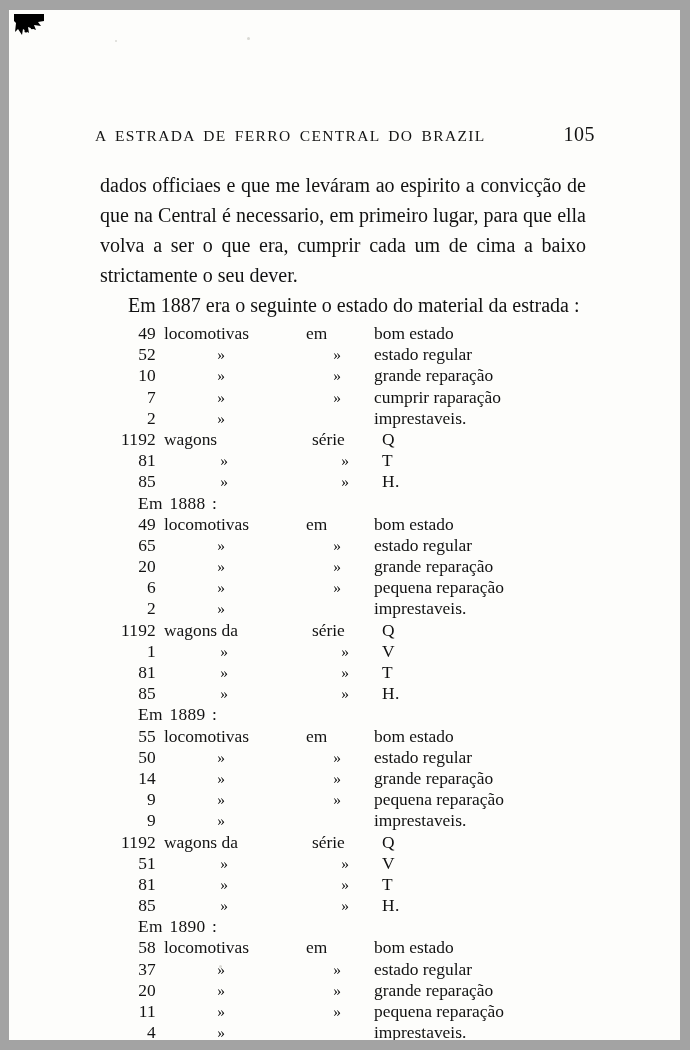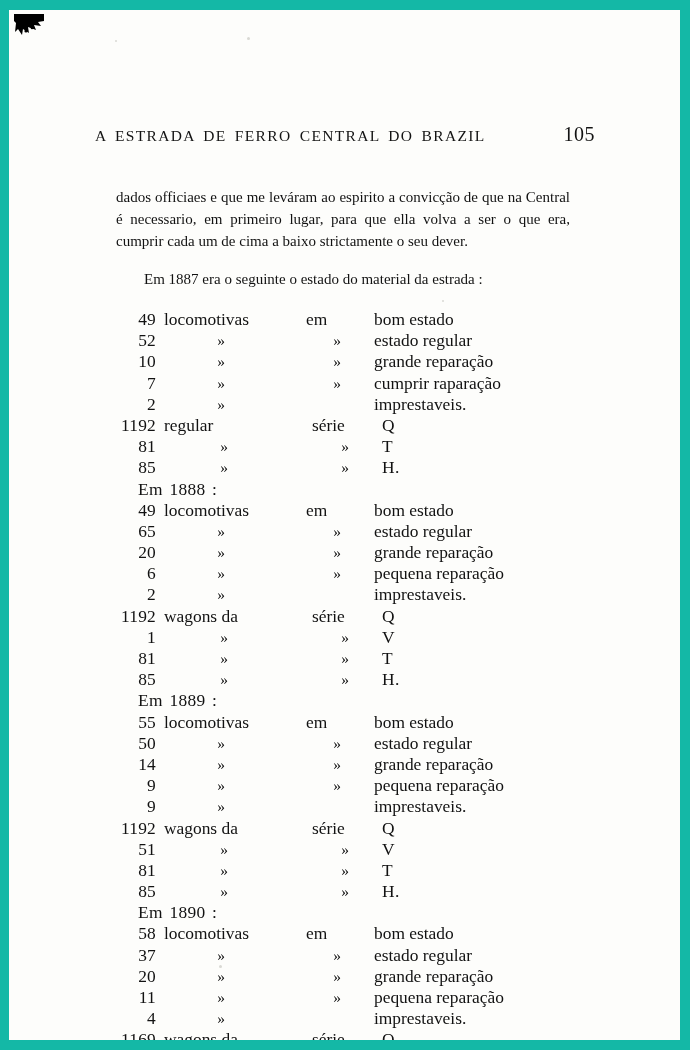--- a/index.html
+++ b/index.html
@@ -13,21 +13,21 @@
     overflow: hidden;
     font-family: "Liberation Serif", "DejaVu Serif", serif;
   }
 
   
   #scan-frame {
     position: absolute;
     left: 0; top: 0;
     width: 690px;
     height: 1050px;
-    background: #14b8a6;
+    background: #a3a3a3;
   }
 
   
   #page-sheet {
     position: absolute;
     left: 9px;
     top: 10px;
     width: 671px;
     height: 1030px;
     background: #fdfdfb;
@@ -81,23 +81,23 @@
   
   .textblock {
     position: absolute;
     left: 91px;
     top: 160px;
     width: 486px;
     color: #121212;
   }
 
   p.para {
-    margin: 16px;
-    font-size: 15px;
-    line-height: 22px;
+    margin: 0;
+    font-size: 20px;
+    line-height: 30px;
     text-align: justify;
     text-justify: inter-word;
     color: #121212;
   }
   p.para.indent {
     text-indent: 28px;
   }
   p.para:last-of-type {
     text-align: left;
   }
@@ -251,21 +251,21 @@
                 <div class="row">
                   <span class="col-num">2</span>
                   <span class="col-a"><span class="dit">»</span></span>
                   <span class="col-b"></span>
                   <span class="col-c">imprestaveis.</span>
                 </div>
               </div>
               <div>
                 <div class="row wagon">
                   <span class="col-num">1192</span>
-                  <span class="col-a">regular</span>
+                  <span class="col-a">wagons</span>
                   <span class="col-b">série</span>
                   <span class="col-c">Q</span>
                 </div>
                 <div class="row wagon">
                   <span class="col-num">81</span>
                   <span class="col-a"><span class="dit">»</span></span>
                   <span class="col-b"><span class="dit">»</span></span>
                   <span class="col-c">T</span>
                 </div>
                 <div class="row wagon">

